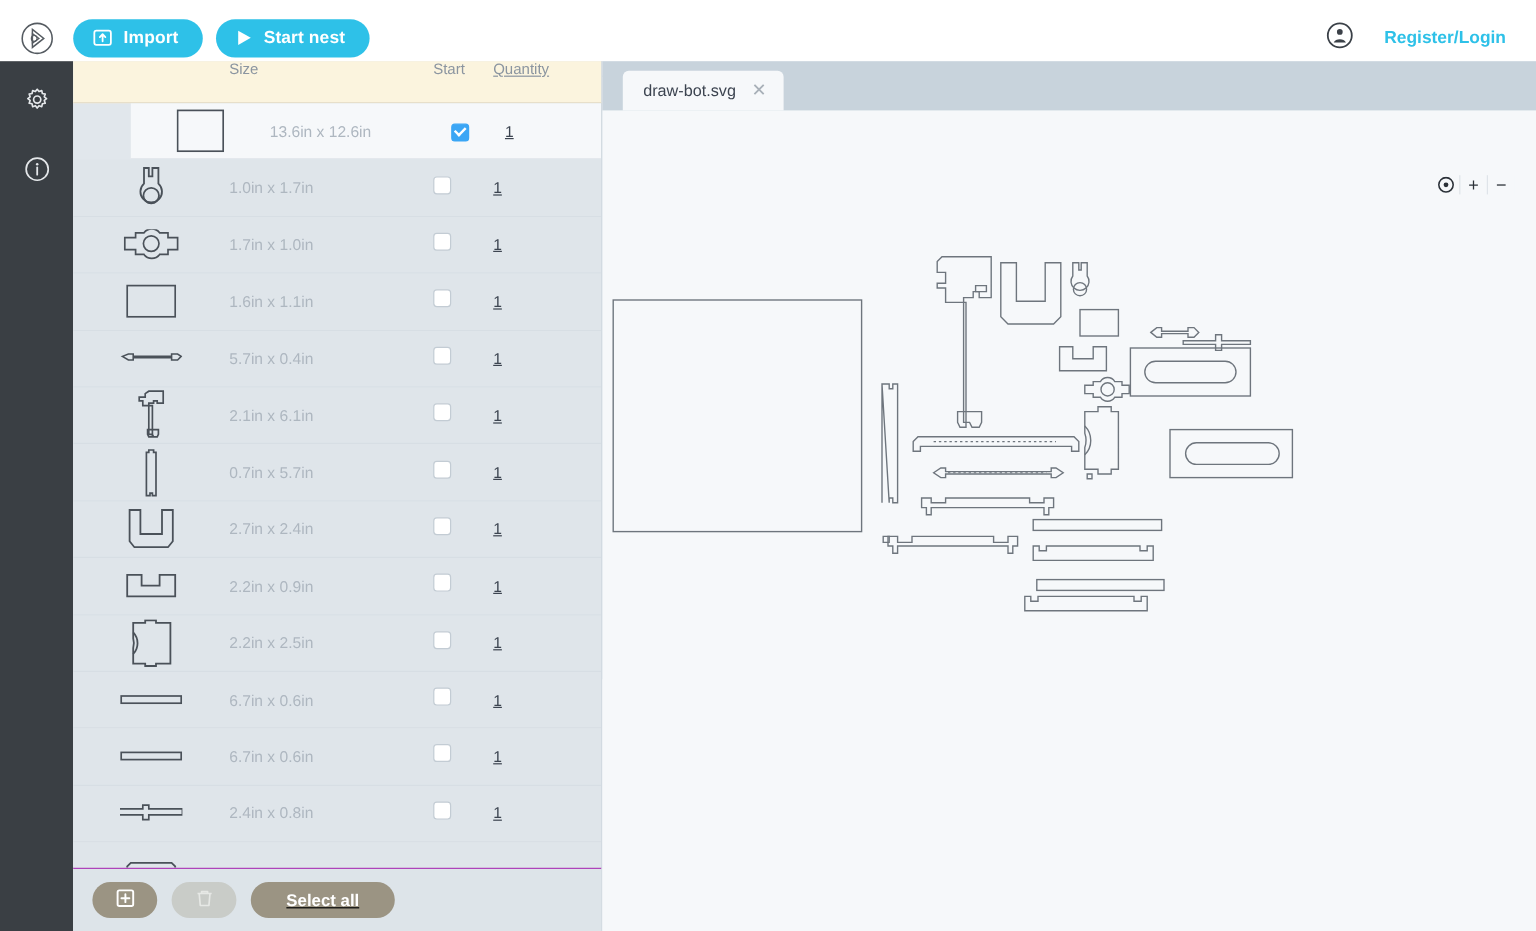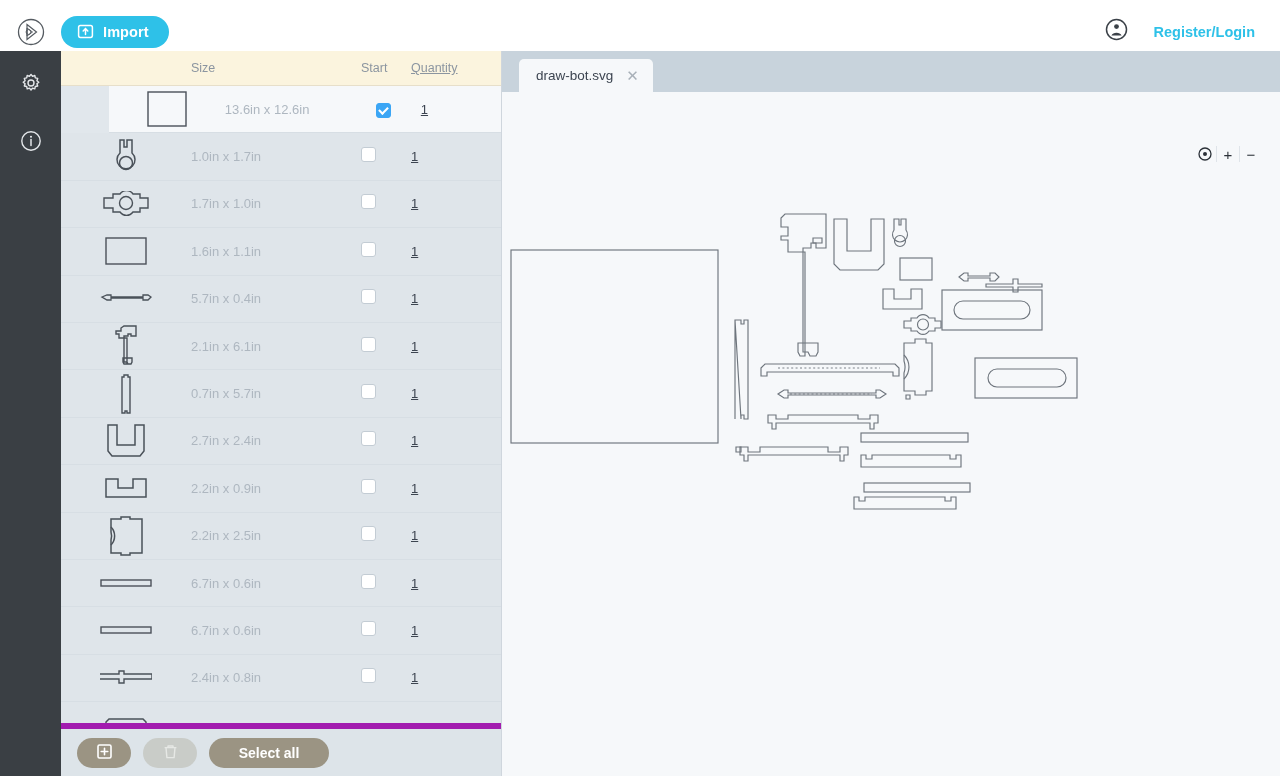--- a/index.html
+++ b/index.html
@@ -42,21 +42,21 @@
   }
   .rail-icon { width: 26px; height: 26px; display: flex; align-items: center; justify-content: center; cursor: pointer; }
 
   
   .panel {
     position: absolute; left: 61px; top: 51px; width: 441px; height: 725px;
     background: #e1e7ec; display: flex; flex-direction: column;
     border-right: 1px solid #cfd6dd;
   }
   .panel-head {
-    height: 35px; background: #fbf4de; display: flex; align-items: center;
+    height: 35px; background: #fbf4de; display: flex; align-items: flex-start;
     font-size: 12.5px; color: #8b95a0; flex: none;
     border-bottom: 1px solid #e7dfca;
   }
   .col-thumb { width: 130px; }
   .col-size  { width: 170px; }
   .col-sheet { width: 50px; text-align: left; }
   .col-qty   { width: 90px; text-align: left; text-decoration: underline; }
 
   .rows { flex: 1; overflow: hidden; position: relative; }
   .row {
@@ -77,21 +77,22 @@
     content: ""; width: 7px; height: 4px;
     border-left: 2px solid #fff; border-bottom: 2px solid #fff;
     transform: rotate(-45deg) translate(1px,-1px);
   }
   .thumb svg { display: block; }
 
   
   .panel-foot {
     height: 53px; flex: none; background: #dde4e9;
     display: flex; align-items: center; padding-left: 16px; gap: 12px;
-    border-top: 6px solid #a21caf;
+    border-top: 1px solid #a21caf;
+    text-decoration: underline;
   }
   .fbtn {
     height: 30px; border-radius: 15px; border: none; cursor: pointer;
     background: #9b9483; color: #fff; display: inline-flex;
     align-items: center; justify-content: center;
     font-size: 14px; font-weight: 600;
   }
   .fbtn.icon-only { width: 54px; }
   .fbtn.disabled { background: #c9ccc8; cursor: default; color: #e2e4e1; }
   .fbtn.wide { padding: 0 28px; min-width: 120px; }
@@ -142,20 +143,28 @@
     <button class="btn-pill">
       <span class="bicon">
         <svg width="17" height="17" viewBox="0 0 17 17">
           <rect x="1.6" y="2.6" width="13.8" height="11.8" rx="1.8" fill="none" stroke="#fff" stroke-width="1.5"></rect>
           <path d="M8.5 11.4 V5.6 M6.2 7.9 L8.5 5.5 L10.8 7.9" fill="none" stroke="#fff" stroke-width="1.5" stroke-linecap="round" stroke-linejoin="round"></path>
         </svg>
       </span>
       <span>Import</span>
     </button>
 
+    <button class="btn-pill">
+      <span class="bicon">
+        <svg width="15" height="15" viewBox="0 0 15 15">
+            <path d="M2.5 1.6 L13 7.5 L2.5 13.4 Z" fill="#fff"></path>
+          </svg>
+      </span>
+      <span>Start nest</span>
+    </button>
 
     <div class="topbar-right">
       <span>
         <svg width="23" height="23" viewBox="0 0 23 23">
           <circle cx="11.5" cy="11.5" r="10" fill="none" stroke="#3b4148" stroke-width="1.5"></circle>
           <circle cx="11.5" cy="8.6" r="2.4" fill="#3b4148"></circle>
           <path d="M6.4 17.4 a5.6 4.6 0 0 1 10.2 0 Z" fill="#3b4148"></path>
         </svg>
       </span>
       <span class="reg-label">Register/Login</span>

